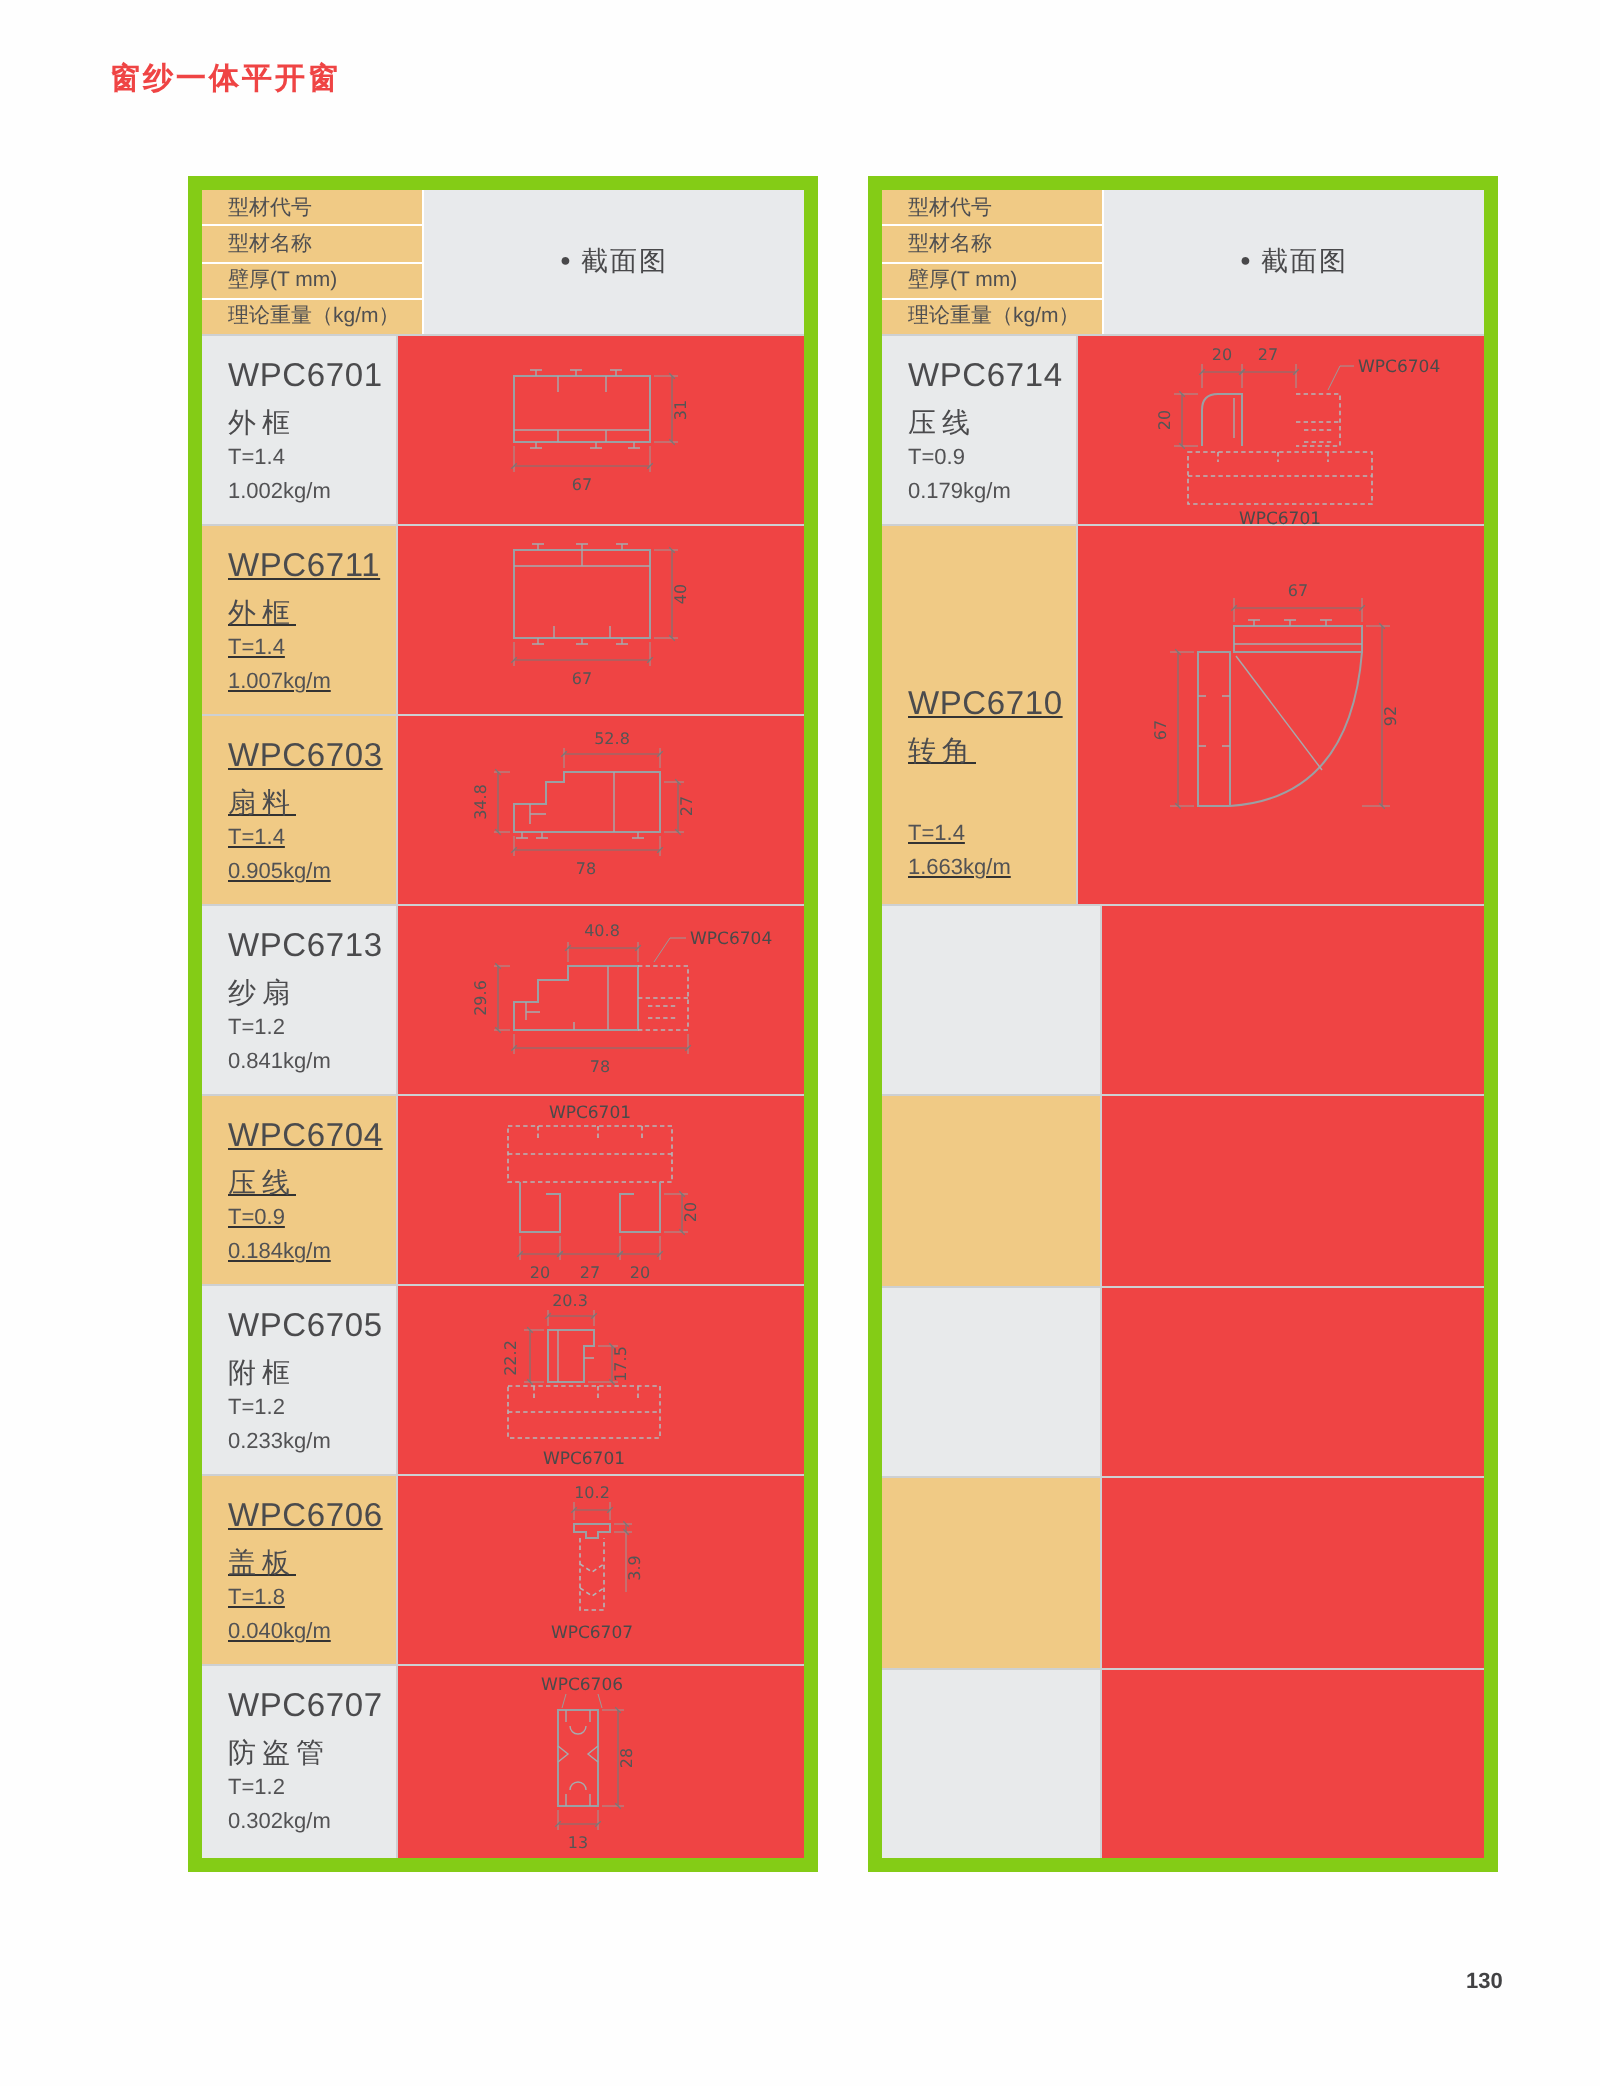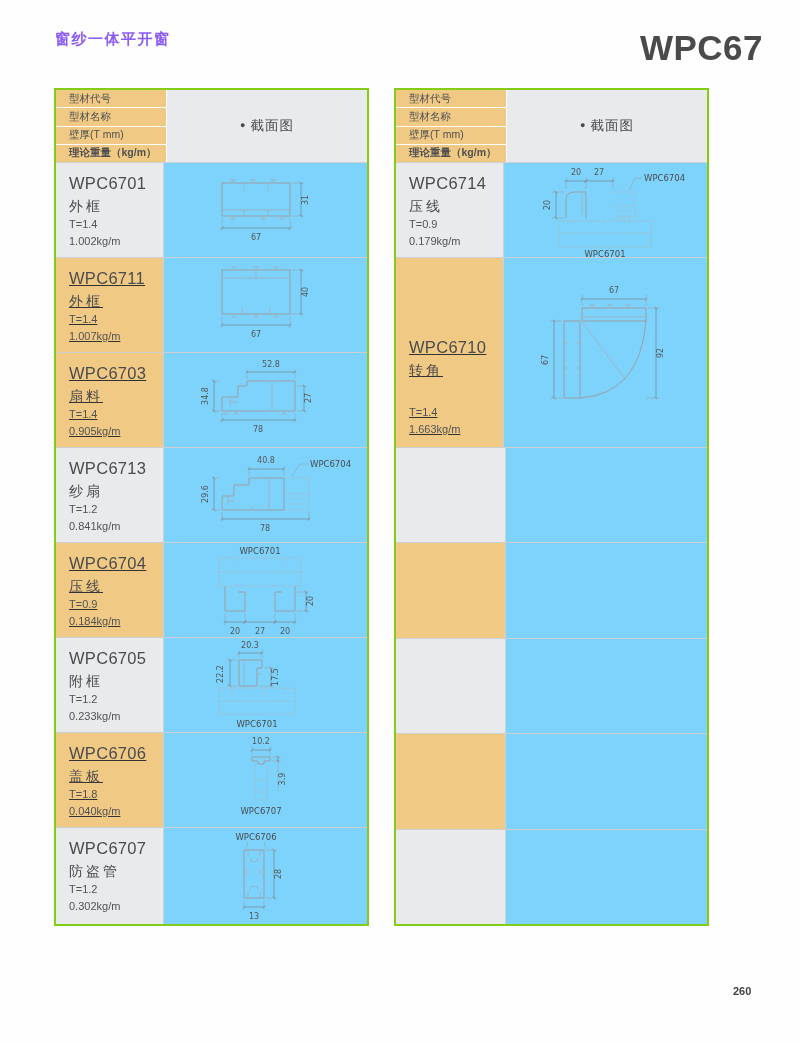--- a/index.html
+++ b/index.html
@@ -1,46 +1,46 @@
 <!DOCTYPE html>
 <html><head>
 <meta charset="utf-8">
 <style>
   html,body{margin:0;padding:0;background:#fff;}
   .page{position:relative;width:800px;height:1043px;background:#fefefe;overflow:hidden;
         font-family:"Liberation Sans","DejaVu Sans",sans-serif;color:#333;}
   .subtitle{position:absolute;left:55px;top:30px;font-size:15px;font-weight:bold;
-            letter-spacing:1.5px;color:#8b5cf6;}
+            letter-spacing:1.5px;color:#ef4444;}
   .title{position:absolute;right:37px;top:30px;font-size:35px;font-weight:bold;
          color:#4a4a4c;letter-spacing:.5px;line-height:1;}
   .pagenum{position:absolute;left:733px;top:985px;font-size:11px;font-weight:bold;color:#424244;}
 
-  .ptable{position:absolute;top:88px;width:315px;border:2px solid #84cc16;box-sizing:border-box;}
+  .ptable{position:absolute;top:88px;width:315px;border:7px solid #84cc16;box-sizing:border-box;margin-left:40px;}
   .ptable.lt{left:54px;} .ptable.rt{left:394px;}
 
   .thead{display:flex;height:72px;}
   .hleft{width:110px;display:flex;flex-direction:column;border-right:1px solid #fff;}
   .hcell{flex:1;background:#f0ca85;border-bottom:1px solid #fff;display:flex;align-items:center;
          padding-left:13px;font-size:10.5px;color:#4f4f51;box-sizing:border-box;}
-  .hcell:last-child{border-bottom:none;font-weight:bold;}
+  .hcell:last-child{border-bottom:none;}
   .hsec{flex:1;background:#e8eaec;display:flex;align-items:center;justify-content:center;
         font-size:13.5px;color:#48484a;letter-spacing:1px;}
   .hsec .bullet{font-size:9px;margin-right:4px;position:relative;top:-1px;}
 
   .trow{display:flex;border-top:1px solid #cdd0d2;box-sizing:border-box;}
   .info{width:110px;box-sizing:border-box;border-right:1px solid #cdd0d2;
         display:flex;flex-direction:column;padding:11px 6px 9px 13px;}
   .info.gray{background:#e8eaeb;} .info.orange{background:#f0ca85;text-decoration:underline;}
   .info.center{justify-content:flex-end;}
   .info.center .gap{flex:0 0 24px;}
   .code{font-size:16.5px;color:#4b4b4d;letter-spacing:.3px;}
   .pname{font-size:14px;letter-spacing:3px;color:#4b4b4d;margin-top:5px;}
   .gap{flex:1;}
   .meta{font-size:11px;color:#525254;line-height:1.55;}
-  .diag{flex:1;background:#7dd3fc;display:flex;align-items:center;justify-content:center;}
+  .diag{flex:1;background:#ef4444;display:flex;align-items:center;justify-content:center;}
   .diag svg{display:block;}
 
   
   .p{fill:none;stroke:#9ba0a4;stroke-width:1;}
   .p2{fill:none;stroke:#a6abae;stroke-width:.7;}
   .dsh{fill:none;stroke:#b3b6b9;stroke-width:.8;stroke-dasharray:2.2 1.6;}
   .ext{fill:none;stroke:#9b9b9b;stroke-width:.5;}
   .dim{stroke:#787878;stroke-width:.6;marker-start:url(#tk);marker-end:url(#tk);}
   text.dt{font-family:"DejaVu Sans",sans-serif;font-size:8px;fill:#555;}
   text.rf{font-family:"DejaVu Sans",sans-serif;font-size:8.5px;fill:#4a4a4a;}
@@ -51,21 +51,20 @@
 <svg width="0" height="0" style="position:absolute" aria-hidden="true">
   <defs>
     <marker id="tk" markerWidth="7" markerHeight="7" refX="3.5" refY="3.5" orient="auto">
       <path d="M1.2,5.8 L5.8,1.2" stroke="#787878" stroke-width="1" fill="none"></path>
     </marker>
   </defs>
 </svg>
 
 <div class="page">
   <div class="subtitle">窗纱一体平开窗</div>
-  <div class="title">WPC67</div>
 
   <div class="ptable lt">
     <div class="thead">
       <div class="hleft">
         <div class="hcell">型材代号</div>
         <div class="hcell">型材名称</div>
         <div class="hcell">壁厚(T mm)</div>
         <div class="hcell">理论重量（kg/m）</div>
       </div>
       <div class="hsec">
@@ -385,14 +384,14 @@
     <div class="trow" style="height:96px">
       <div class="info orange"></div>
       <div class="diag"></div>
     </div>
     <div class="trow" style="height:95px">
       <div class="info gray"></div>
       <div class="diag"></div>
     </div>
   </div>
 
-  <div class="pagenum">260</div>
+  <div class="pagenum">130</div>
 </div>
 
 </body></html>

